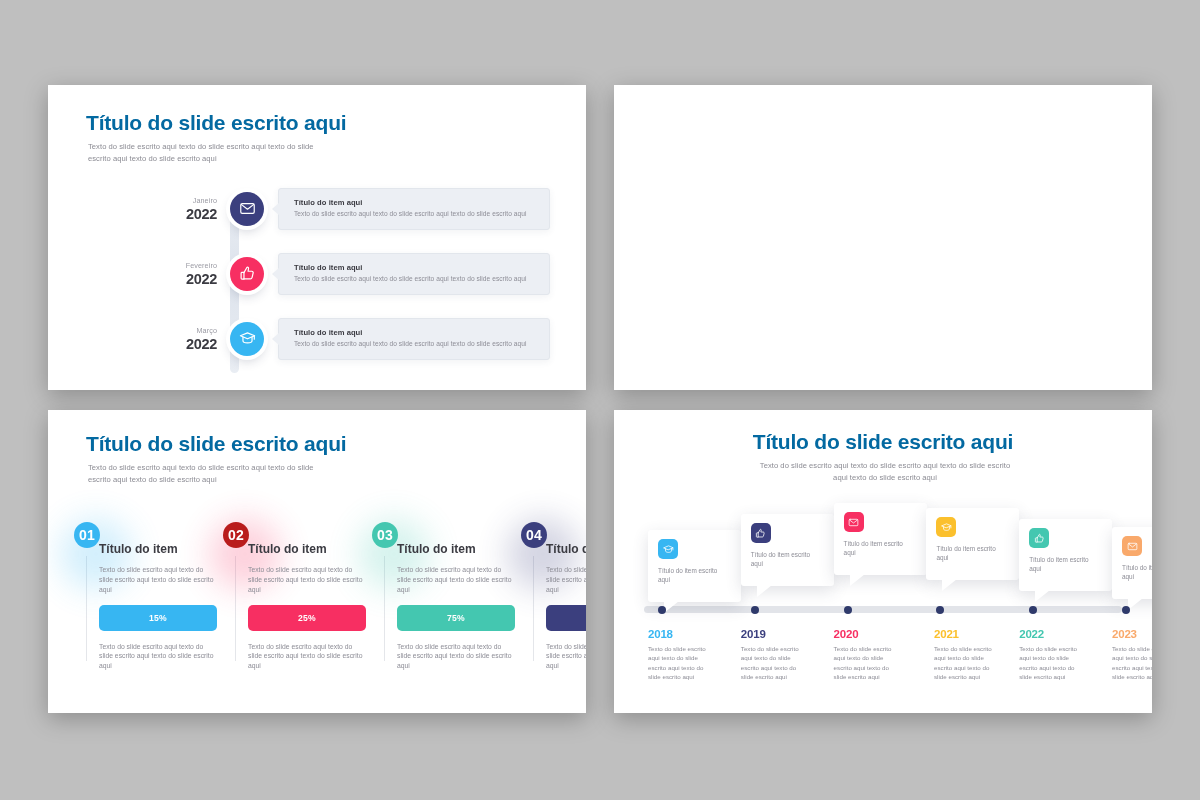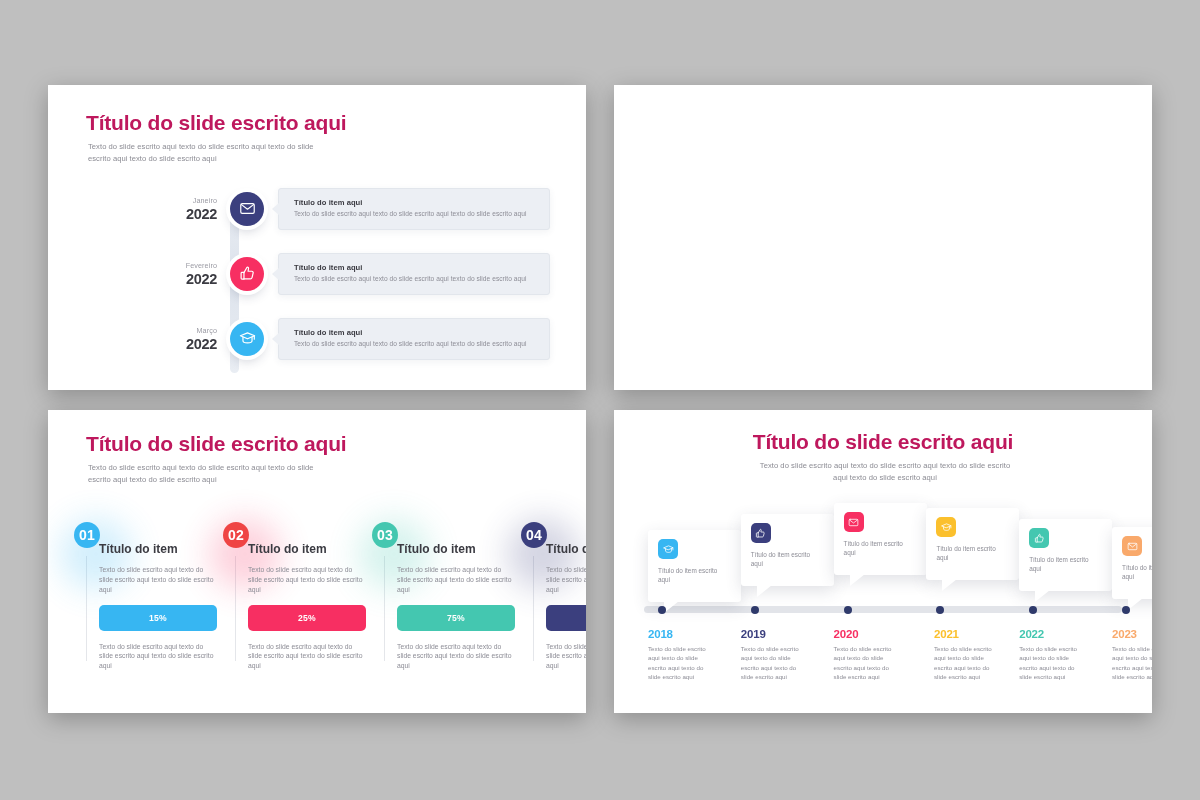--- a/index.html
+++ b/index.html
@@ -16,21 +16,21 @@
     position:absolute;background:#ffffff;overflow:hidden;
     box-shadow:0 6px 22px rgba(0,0,0,.26);
   }
   #slide1{left:48px;top:85px;width:538px;height:305px;}
   #slide2{left:614px;top:85px;width:538px;height:305px;}
   #slide3{left:48px;top:410px;width:538px;height:303px;}
   #slide4{left:614px;top:410px;width:538px;height:303px;}
 
   
   .s-title{
-    font-size:21px;font-weight:700;color:#be185d;letter-spacing:-.2px;
+    font-size:21px;font-weight:700;color:#0369a1;letter-spacing:-.2px;
     margin:0;line-height:1.1;
   }
   .s-sub{
     font-size:7.6px;color:#8b8b93;line-height:1.55;margin:6px 0 0 2px;
     letter-spacing:.05px;
   }
 
   
   .vtl{position:absolute;}
   .spine{
@@ -192,21 +192,21 @@
         <div class="col">
           <div class="glow" style="background: rgb(55, 182, 242);"></div>
           <div class="numdot" style="background: rgb(55, 182, 242);">01</div>
           <h4>Título do item</h4>
           <p>Texto do slide escrito aqui texto do slide escrito aqui texto do slide escrito aqui</p>
           <div class="pct" style="background: rgb(55, 182, 242);">15%</div>
           <p>Texto do slide escrito aqui texto do slide escrito aqui texto do slide escrito aqui</p>
         </div>
         <div class="col">
           <div class="glow" style="background: rgb(247, 47, 98);"></div>
-          <div class="numdot" style="background: #ef4444;">02</div>
+          <div class="numdot" style="background: #b91c1c;">02</div>
           <h4>Título do item</h4>
           <p>Texto do slide escrito aqui texto do slide escrito aqui texto do slide escrito aqui</p>
           <div class="pct" style="background: rgb(247, 47, 98);">25%</div>
           <p>Texto do slide escrito aqui texto do slide escrito aqui texto do slide escrito aqui</p>
         </div>
         <div class="col">
           <div class="glow" style="background: rgb(68, 199, 176);"></div>
           <div class="numdot" style="background: rgb(68, 199, 176);">03</div>
           <h4>Título do item</h4>
           <p>Texto do slide escrito aqui texto do slide escrito aqui texto do slide escrito aqui</p>

